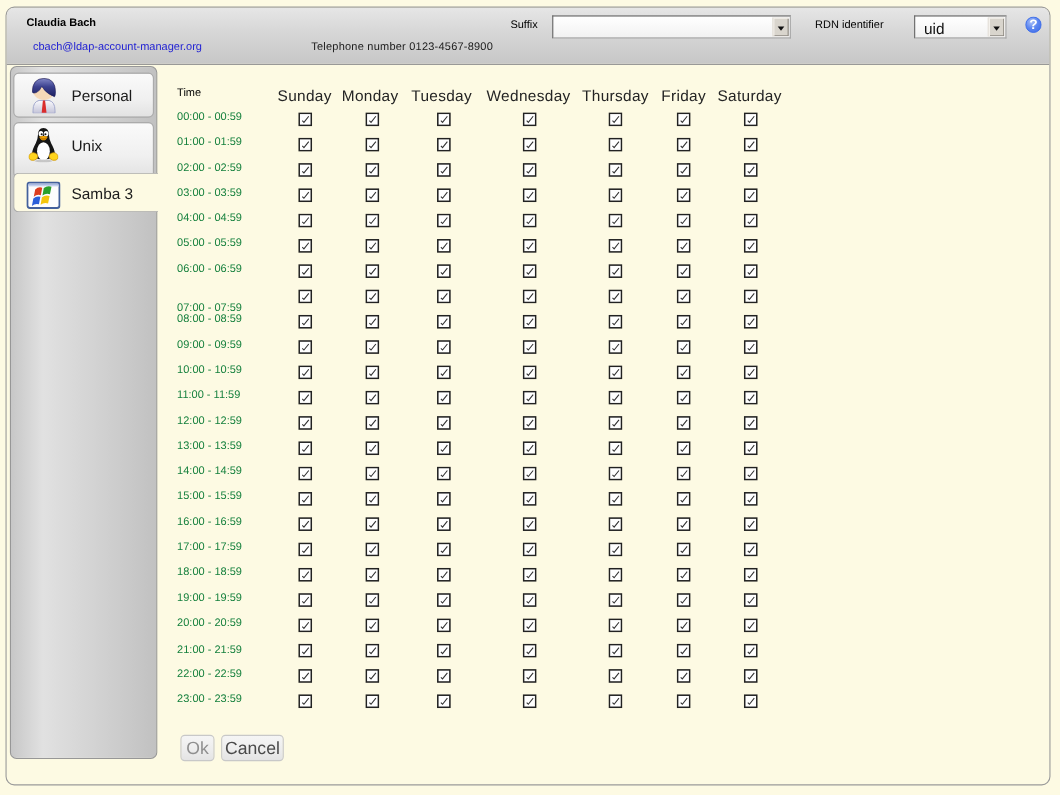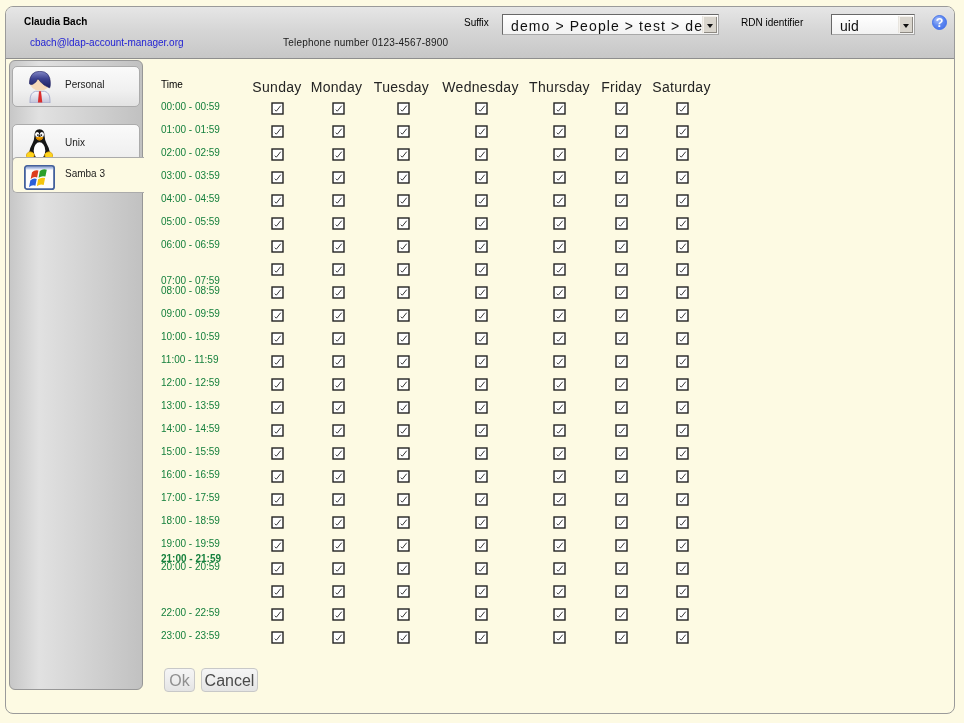--- a/index.html
+++ b/index.html
@@ -19,21 +19,21 @@
   box-shadow: inset 1px 1px 0 #f4f1ec, inset -1px -1px 0 #8d8982; }
 .sel .btn:after { content:""; position:absolute; left:3.5px; top:7.5px;
   border-left:3.8px solid transparent; border-right:3.8px solid transparent; border-top:4.5px solid #111; }
 #sidebar { position:absolute; left:3px; top:53px; width:134px; height:630px;
   border:1px solid #979797; border-radius:6px;
   background:linear-gradient(90deg,#c7c7c7 0%,#e1e1e1 22%,#d4d4d4 55%,#c1c1c1 100%); }
 .tab { position:absolute; left:2px; width:128px; border:1px solid #ababab;
   border-radius:5px; background:linear-gradient(180deg,#fafafa 0%,#f0f0f0 60%,#e2e2e2 100%); }
 .tab.active { width:132px; border-radius:5px 0 0 5px; border-right:none;
   background:#fdfae3; border-color:#ababab; }
-.tab .lbl { position:absolute; left:52px; font-size:10px; color:#1c1c1c; }
+.tab .lbl { position:absolute; left:52px; font-size:14px; color:#1c1c1c; }
 .cbx { position:absolute; width:13px; height:13px; }
 .rowlbl { position:absolute; left:161px; font-size:10px; color:#15803d; white-space:nowrap; }
 .dayhdr { position:absolute; font-size:14px; color:#242424; white-space:nowrap; letter-spacing:0.3px; }
 .btn2 { position:absolute; border:1px solid #c8c8c8; border-radius:4px;
   background:linear-gradient(180deg,#f5f5f5 0%,#eeeeee 50%,#e4e4e4 100%);
   font-size:16px; color:#4a4a4a; text-align:center; }
 </style></head>
 <body>
 <svg width="0" height="0" style="position:absolute">
  <defs>
@@ -41,21 +41,20 @@
    <rect x="1" y="1" width="11" height="11" fill="#ffffff" stroke="#222222" stroke-width="1.4"></rect>
    <path d="M3.8 7.7 L5.3 9.2 L9.7 3.7" fill="none" stroke="#343434" stroke-width="1.0"></path>
   </g>
  </defs>
 </svg>
 <div id="box">
  <div id="hdr">
   <div class="t" style="left:18px; top:9px; font-weight:bold;">Claudia Bach</div>
   <div class="t" style="left:458px; top:10px;">Suffix</div>
   <div class="sel" style="left:496px; top:7px; width:217px;">
-        <span class="txt" style="width:194px; letter-spacing:1.1px;">demo &gt; People &gt; test &gt; de</span>
         <span class="btn"></span>
       </div>
   <div class="t" style="left:735px; top:10px;">RDN identifier</div>
   <div class="sel" style="left:825px; top:7px; width:84px;">
         <span class="txt" style="width:70px;">uid</span>
         <span class="btn"></span>
       </div>
   <svg style="position:absolute; left:926px; top:7.5px;" width="15" height="15" viewBox="0 0 15 15">
     <defs>
           <radialGradient id="hg" cx="0.38" cy="0.32" r="0.95">
@@ -84,21 +83,21 @@
               <stop offset="1" stop-color="#1d2060"></stop>
             </linearGradient>
  </defs>
  <path d="M1 32 L1 29.5 Q1 21.5 6.5 20.3 L15.5 20.3 Q21 21.5 21 29.5 L21 32 Z" fill="url(#pb)" stroke="#a2a8cc" stroke-width="0.9"></path>
  <path d="M10 20.3 L12 20.3 L13.3 31.5 L8.9 31.5 Z" fill="#da2d2d"></path>
  <ellipse cx="10.9" cy="10" rx="10.5" ry="9.8" fill="#f6d9b8"></ellipse>
  <path d="M0.4 12.8 Q0.4 0.3 10.9 0.3 Q21.4 0.3 21.4 12.6 Q21.4 15.8 20.6 16.9 Q14.6 14.6 11.1 10.5 Q10.1 7.9 8.7 7.9 Q7.4 11.6 3.9 13.2 Q1.5 14.2 0.4 12.8 Z" fill="url(#ph)" stroke="#202364" stroke-width="0.6"></path>
 </svg>
         <span class="lbl" style="top:12px;">Personal</span>
       </div>
-  <div class="tab" style="top:50px; height:51px;margin-top:13px;">
+  <div class="tab" style="top:50px; height:51px;">
         <svg style="position:absolute;left:13px;top:4px;" width="27" height="32" viewBox="0 0 27 32">
  <path d="M13.5 0.3 Q18.7 0.3 18.6 7.3 Q18.6 10.5 20.6 14.5 Q23.6 19.8 23.9 23.5 Q24.2 28.8 13.5 28.8 Q2.8 28.8 3.1 23.5 Q3.4 19.8 6.4 14.5 Q8.4 10.5 8.4 7.3 Q8.3 0.3 13.5 0.3 Z" fill="#161616"></path>
  <ellipse cx="13.5" cy="21.5" rx="5.8" ry="8.2" fill="#ffffff"></ellipse>
  <ellipse cx="11.2" cy="5.6" rx="2.1" ry="2.5" fill="#ffffff"></ellipse>
  <ellipse cx="15.9" cy="5.6" rx="2.1" ry="2.5" fill="#ffffff"></ellipse>
  <circle cx="11.9" cy="6.1" r="0.95" fill="#161616"></circle>
  <circle cx="15.3" cy="6.1" r="0.95" fill="#161616"></circle>
  <path d="M9.6 8.3 Q13.5 7 17.4 8.3 Q16 11.6 13.5 11.6 Q11 11.6 9.6 8.3 Z" fill="#f7a600"></path>
  <path d="M10.1 8.6 Q13.5 10.7 16.9 8.6 L15.4 11.1 L11.6 11.1 Z" fill="#c87e00"></path>
  <path d="M0.4 25.4 Q2.6 21.3 6.8 23.6 Q9.4 25.2 7.7 28.2 Q5.2 30.6 1.8 29.5 Q-0.7 27.8 0.4 25.4 Z" fill="#ffd41c" stroke="#cf9508" stroke-width="0.7"></path>
@@ -591,21 +590,21 @@
   </svg>
 <svg class="cbx" style="left:552.5px; top:562.0px;" width="13" height="13">
     <use href="#cbg"></use>
   </svg>
 <svg class="cbx" style="left:615.0px; top:562.0px;" width="13" height="13">
     <use href="#cbg"></use>
   </svg>
 <svg class="cbx" style="left:676.0px; top:562.0px;" width="13" height="13">
     <use href="#cbg"></use>
   </svg>
-<div class="rowlbl" style="top:553px;font-weight:bold;">21:00 - 21:59</div>
+<div class="rowlbl" style="top:586px;">21:00 - 21:59</div>
 <svg class="cbx" style="left:271.0px; top:585.0px;" width="13" height="13">
     <use href="#cbg"></use>
   </svg>
 <svg class="cbx" style="left:332.0px; top:585.0px;" width="13" height="13">
     <use href="#cbg"></use>
   </svg>
 <svg class="cbx" style="left:397.0px; top:585.0px;" width="13" height="13">
     <use href="#cbg"></use>
   </svg>
 <svg class="cbx" style="left:475.0px; top:585.0px;" width="13" height="13">

